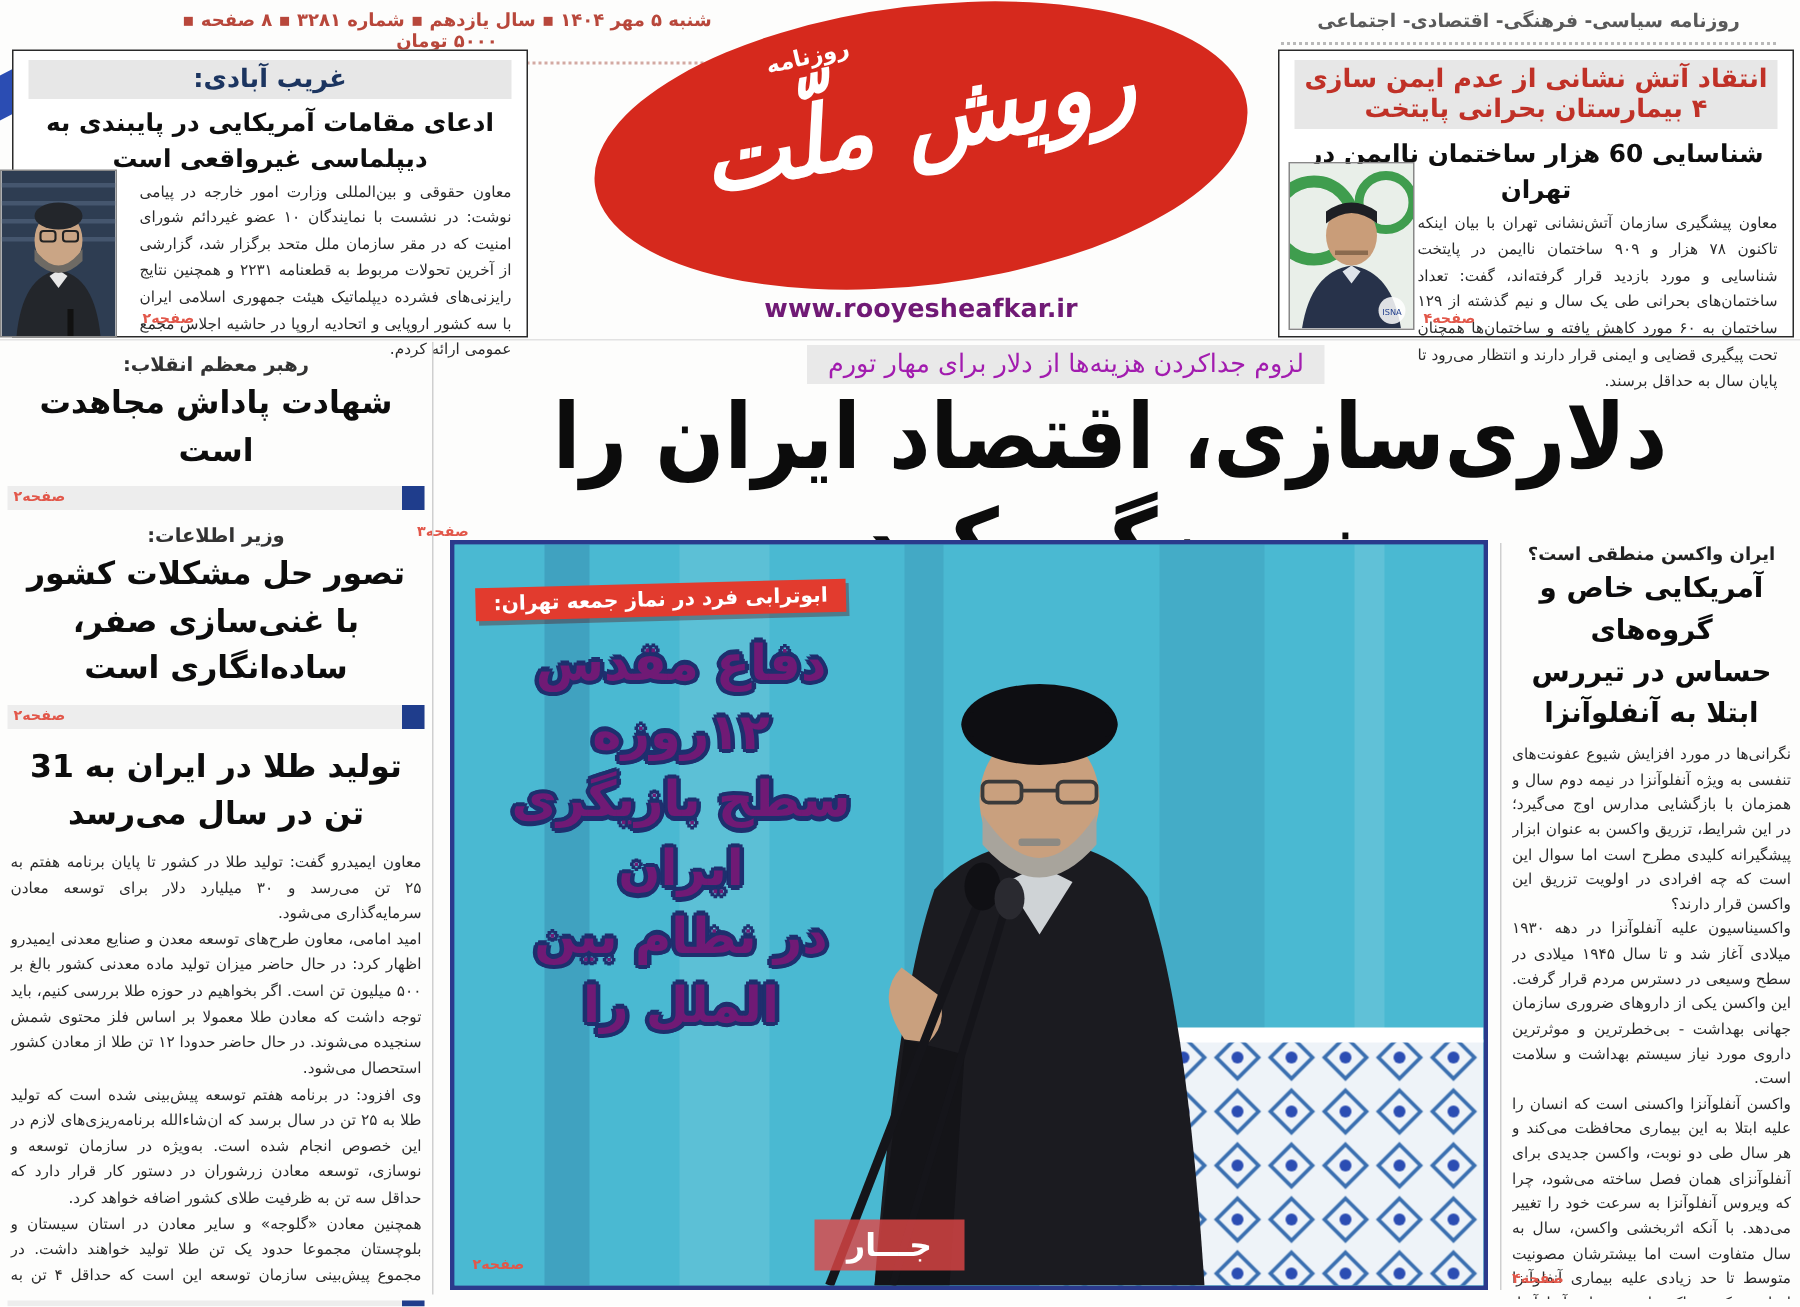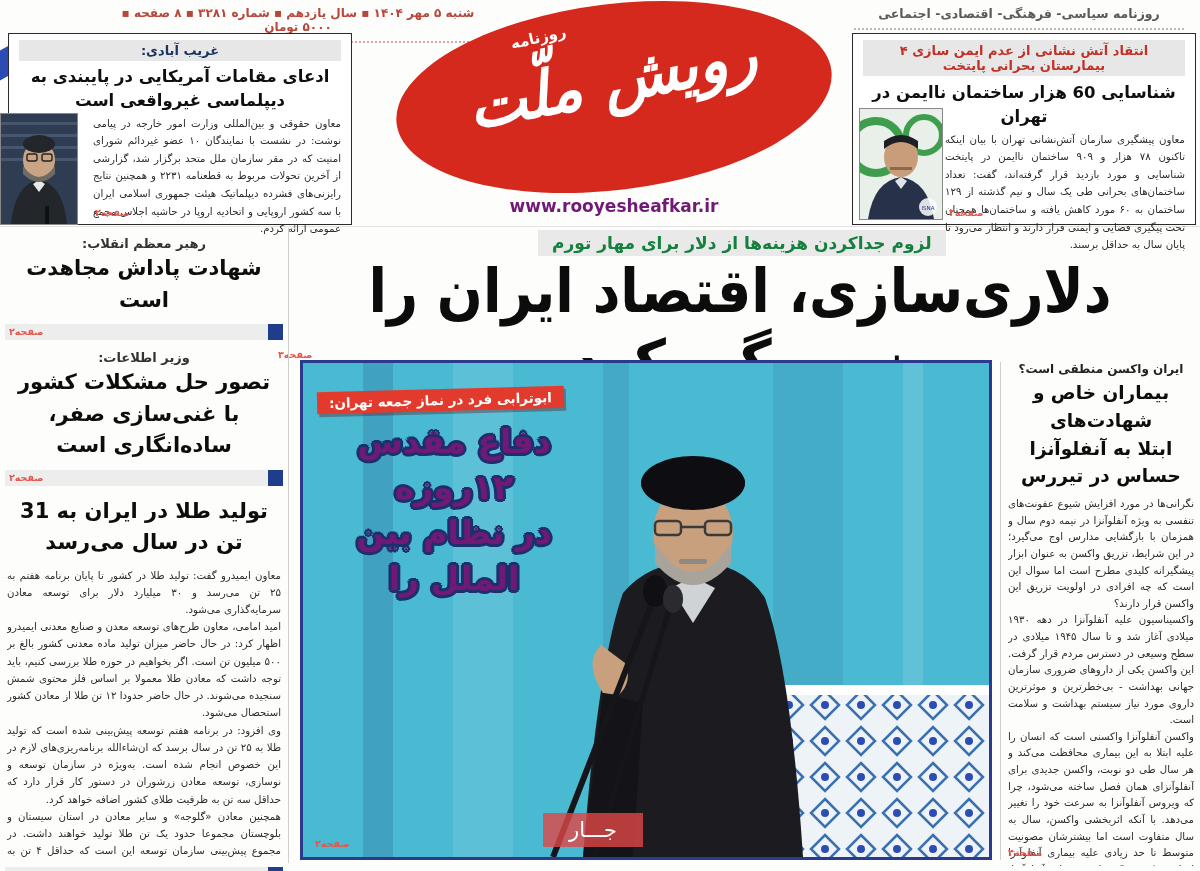--- a/index.html
+++ b/index.html
@@ -21,21 +21,21 @@
   .logo-small{position:absolute;left:28%;top:16px;color:#ffffff;font-size:15px;
               font-weight:bold;transform:rotate(-6deg);}
   .website{position:absolute;left:395px;top:196px;width:438px;text-align:center;
            direction:ltr;color:#701a75;font-weight:bold;font-size:17px;}
 
   
   .box{position:absolute;top:33px;height:190px;border:1px solid #2a2a2a;background:#fff;}
   .box-left{left:8px;width:342px;}
   .box-right{left:852px;width:342px;}
   .kicker-bar{margin:6px 10px 0 10px;background:#e7e7e7;text-align:center;
-              font-size:13px;font-weight:bold;padding:3px 2px;}
+              font-size:17px;font-weight:bold;padding:3px 2px;}
   .kicker-bar.navy{color:#1c3560;}
   .kicker-bar.red{color:#c03127;}
   .box-title{text-align:center;font-size:16.5px;font-weight:bold;color:#0f0f0f;
              line-height:1.45;margin:5px 8px 2px 8px;}
   .box-body{font-size:10.2px;color:#2b2b2b;text-align:justify;line-height:1.72;}
   .box-left .box-body{margin:2px 10px 0 84px;}
   .box-right .box-body{margin:2px 10px 0 92px;}
   .page-tag{color:#e2574a;font-size:9.5px;font-weight:bold;}
   .box .page-tag{position:absolute;bottom:6px;}
   .box-left .page-tag{left:86px;}
@@ -43,40 +43,40 @@
   .box-photo{position:absolute;bottom:-1px;overflow:hidden;border:1px solid #888;}
   .photo-left{left:-9px;width:76px;height:110px;}
   .photo-right{left:6px;bottom:4px;width:82px;height:110px;}
   .corner-accent{position:absolute;width:9px;height:30px;background:#2b4db3;
                  transform:skewY(-28deg);}
   .accent-left{left:0;top:48px;}
   .accent-right{left:1187px;top:60px;}
 
   
   .lead-kicker{position:absolute;left:538px;top:230px;background:#e9e9e9;
-               padding:3px 14px;font-size:17px;font-weight:bold;color:#15803d;text-align:center;}
+               padding:3px 14px;font-size:17px;font-weight:normal;color:#a21caf;text-align:center;}
   .lead-headline{position:absolute;left:285px;top:256px;width:910px;margin:0;
                  text-align:center;font-size:54px;font-weight:bold;color:#0c0c0c;
                  letter-spacing:-1px;transform:scaleY(1.12);transform-origin:top;}
   .lead-tag{position:absolute;left:278px;top:349px;}
 
   
   .main-photo{position:absolute;left:300px;top:360px;width:692px;height:500px;
               margin:0;border:3px solid #2b3a8c;box-sizing:border-box;background:#4ab9d2;}
   .photo-label{position:absolute;left:14px;top:26px;background:#e23b2e;color:#fff;
                font-size:13.5px;font-weight:bold;padding:3px 12px;
                transform:rotate(-1.5deg);box-shadow:2px 3px 0 rgba(90,10,10,.35);}
   .photo-lines{position:absolute;left:6px;top:56px;width:290px;text-align:center;}
   .photo-lines div{font-size:33px;font-weight:bold;color:#701a75;line-height:1.38;
         text-shadow:-2px -2px 0 #1e2f6e,2px -2px 0 #1e2f6e,-2px 2px 0 #1e2f6e,
                     2px 2px 0 #1e2f6e,0 3px 0 #1e2f6e,0 -3px 0 #1e2f6e,
                     3px 0 0 #1e2f6e,-3px 0 0 #1e2f6e;}
   .photo-pagetag{position:absolute;left:12px;bottom:8px;}
   .photo-watermark{position:absolute;left:240px;bottom:10px;width:100px;height:34px;
-                   background:rgba(224,70,70,.8);color:#fff;font-weight:normal;
+                   background:rgba(224,70,70,.8);color:#fff;font-weight:bold;
                    font-size:21px;text-align:center;line-height:34px;}
 
   
   .right-col{position:absolute;left:1008px;top:362px;width:186px;height:498px;}
   .rc-kicker{text-align:center;font-size:12px;font-weight:bold;color:#222;margin-bottom:3px;}
   .rc-title div{text-align:center;font-size:18.5px;font-weight:bold;color:#0d0d0d;line-height:1.5;}
   .rc-body{margin-top:6px;font-size:10.2px;color:#2b2b2b;text-align:justify;
            line-height:1.63;white-space:pre-line;max-height:370px;overflow:hidden;}
   .rc-tag{position:absolute;bottom:2px;left:0;}
 
@@ -198,32 +198,33 @@
       <path d="M280 494 L300 330 L340 340 L330 494 Z" fill="#141418"></path>
 
       <line x1="250" y1="494" x2="352" y2="232" stroke="#15151a" stroke-width="6"></line>
       <line x1="292" y1="494" x2="368" y2="240" stroke="#15151a" stroke-width="5"></line>
       <ellipse cx="352" cy="228" rx="12" ry="16" fill="#101014"></ellipse>
       <ellipse cx="370" cy="236" rx="10" ry="14" fill="#2a2a30"></ellipse>
     </svg>
     <span class="photo-label">ابوترابی فرد در نماز جمعه تهران:</span>
     <div class="photo-lines">
       <div>دفاع مقدس ۱۲روزه</div>
+      <div>سطح بازیگری ایران</div>
       <div>در نظام بین الملل را</div>
     </div>
     <span class="page-tag photo-pagetag">صفحه۲</span>
     <div class="photo-watermark">جـــار</div>
   </figure>
 
   <aside class="right-col">
     <div class="rc-kicker">ایران واکسن منطقی است؟</div>
     <div class="rc-title">
-      <div>بیماران خاص و شهادت‌های</div>
+      <div>آمریکایی خاص و گروه‌های</div>
+      <div>حساس در تیررس</div>
       <div>ابتلا به آنفلوآنزا</div>
-      <div>حساس در تیررس</div>
     </div>
     <p class="rc-body">نگرانی‌ها در مورد افزایش شیوع عفونت‌های تنفسی به ویژه آنفلوآنزا در نیمه دوم سال و همزمان با بازگشایی مدارس اوج می‌گیرد؛ در این شرایط، تزریق واکسن به عنوان ابزار پیشگیرانه کلیدی مطرح است اما سوال این است که چه افرادی در اولویت تزریق این واکسن قرار دارند؟
 واکسیناسیون علیه آنفلوآنزا در دهه ۱۹۳۰ میلادی آغاز شد و تا سال ۱۹۴۵ میلادی در سطح وسیعی در دسترس مردم قرار گرفت. این واکسن یکی از داروهای ضروری سازمان جهانی بهداشت - بی‌خطرترین و موثرترین داروی مورد نیاز سیستم بهداشت و سلامت است.
 واکسن آنفلوآنزا واکسنی است که انسان را علیه ابتلا به این بیماری محافظت می‌کند و هر سال طی دو نوبت، واکسن جدیدی برای آنفلوآنزای همان فصل ساخته می‌شود، چرا که ویروس آنفلوآنزا به سرعت خود را تغییر می‌دهد. با آنکه اثربخشی واکسن، سال به سال متفاوت است اما بیشترشان مصونیت متوسط تا حد زیادی علیه بیماری آنفلوآنزا ایجاد می‌کنند. واکسیناسیون علیه آنفلوآنزا، شدت بیماری، مراجعات پزشکی، بستری‌شدن بیمارستانی و مرگ را کاهش می‌دهد و سازمان جهانی بهداشت و مرکز کنترل و پیشگیری بیماری‌ها توصیه می‌کنند همه افراد بالای سن ۶ ماهگی، به‌ویژه آنهایی که در خطر بیشتری هستند، واکسینه شوند.</p>
     <span class="page-tag rc-tag">صفحه۴</span>
   </aside>
 
   <aside class="sidebar">
     <article>
       <div class="sb-kicker">رهبر معظم انقلاب:</div>

